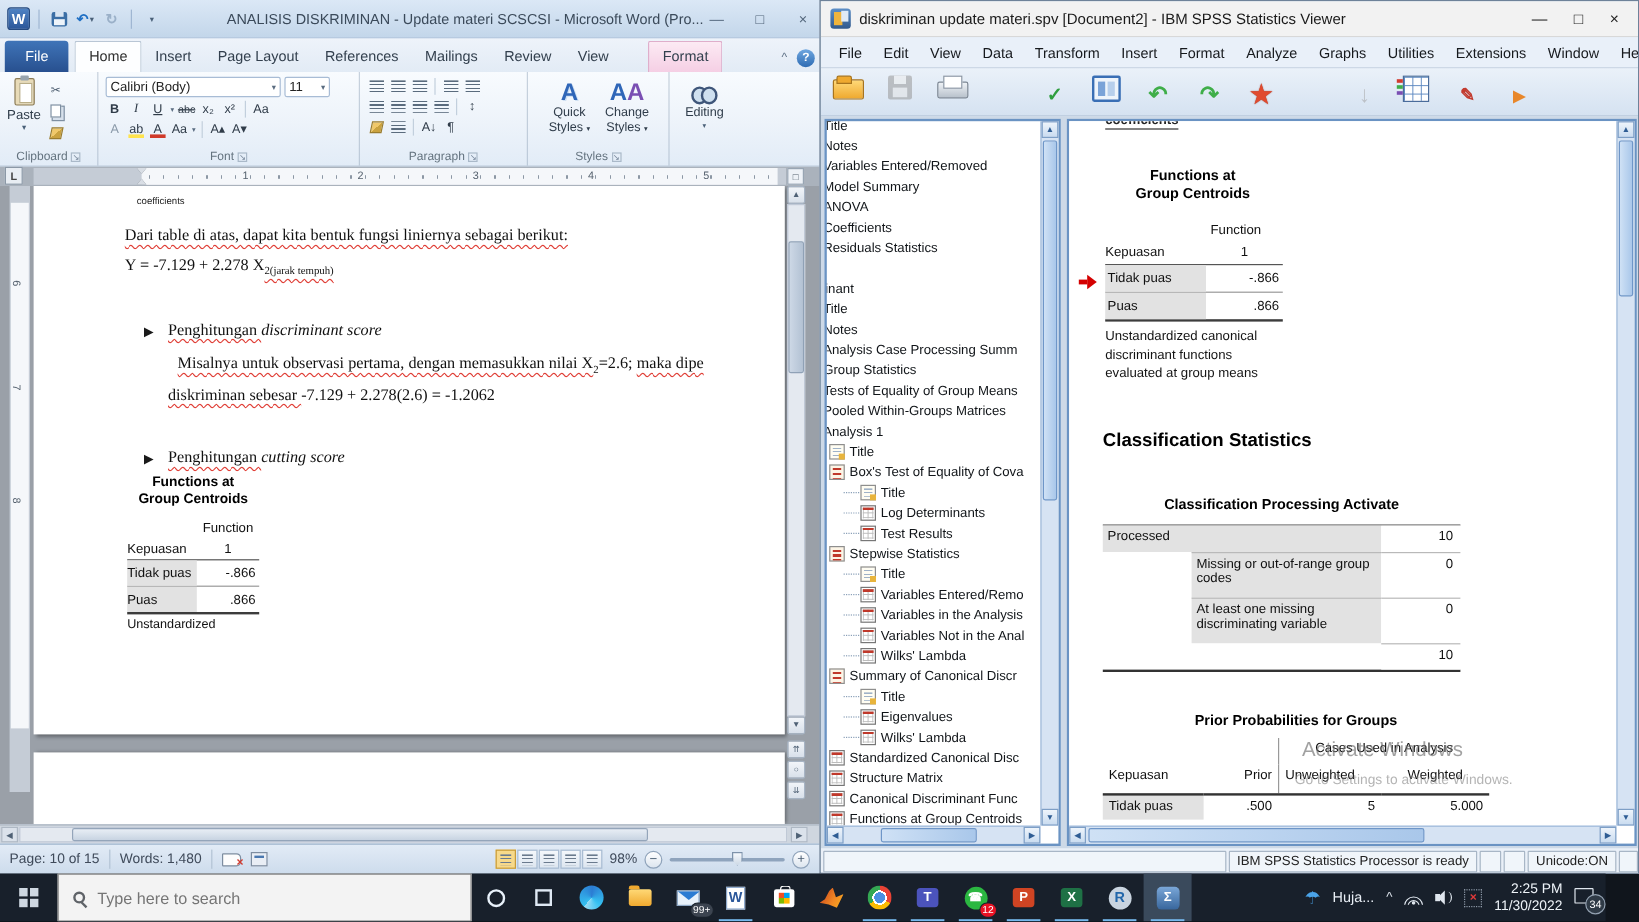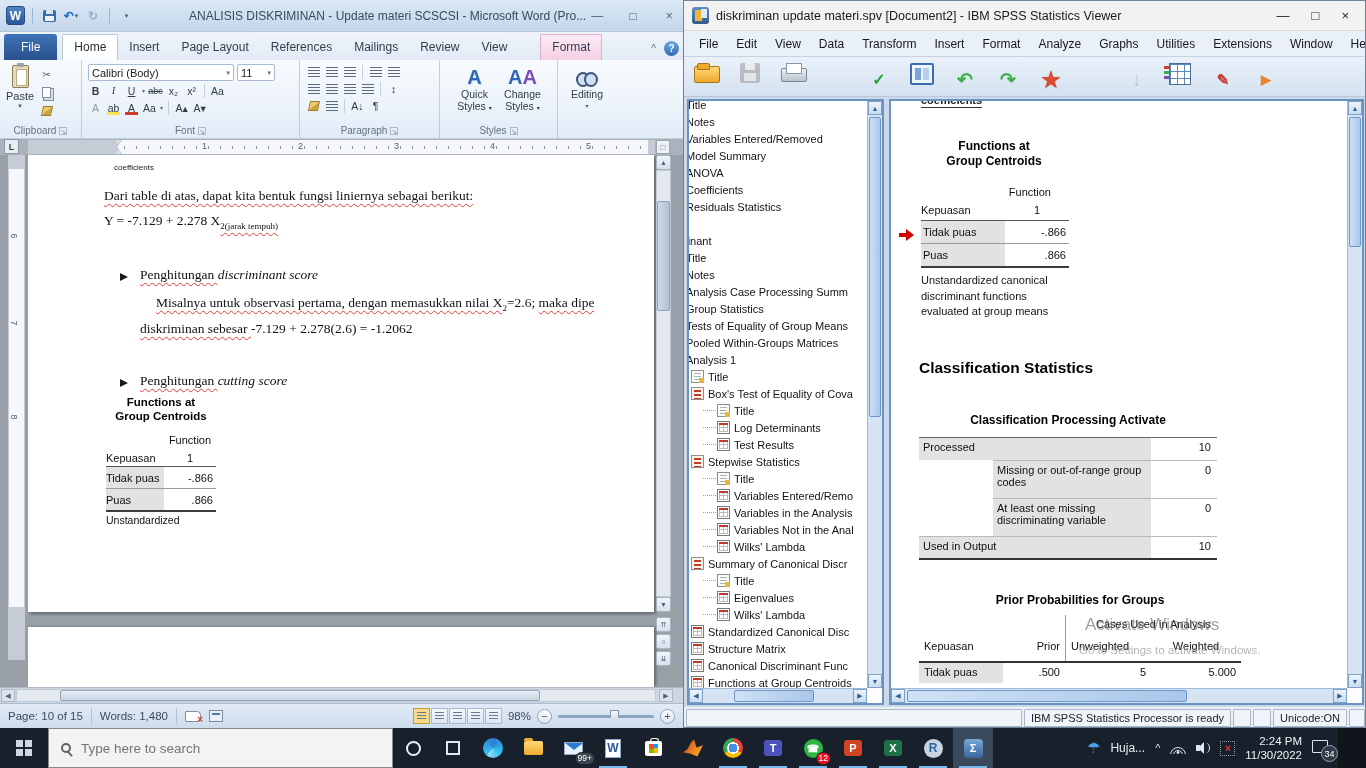--- a/index.html
+++ b/index.html
@@ -487,21 +487,21 @@
         <span class="num" style="top:163px">7</span>
         <span class="num" style="top:257px">8</span>
       </div>
 
       <div class="page">
         <span class="doctxt stray" style="left:86px;top:8px">coefficients</span>
         <span class="doctxt" style="left:76px;top:33px"><span class="sp">Dari table di atas, dapat kita bentuk fungsi liniernya sebagai berikut:</span></span>
         <span class="doctxt" style="left:76px;top:58px"><span>Y = -7.129 + 2.278 X</span><sub class="sp" style="font-size:9px">2(jarak  tempuh)</sub></span>
         <i class="bul" style="left:92px;top:118px"></i>
         <span class="doctxt" style="left:112px;top:112px"><span class="sp">Penghitungan </span><span class="it">discriminant score</span></span>
-        <span class="doctxt" style="left:128px;top:140px"><span class="sp">Misalnya untuk observasi pertama, dengan memasukkan nilai X</span><sub style="font-size:9px">2</sub><span>=2.6; </span><span class="sp">maka dipe</span></span>
+        <span class="doctxt" style="left:120px;top:140px"><span class="sp">Misalnya untuk observasi pertama, dengan memasukkan nilai X</span><sub style="font-size:9px">2</sub><span>=2.6; </span><span class="sp">maka dipe</span></span>
         <span class="doctxt" style="left:112px;top:166px"><span class="sp">diskriminan sebesar </span><span>-7.129 + 2.278(2.6) = -1.2062</span></span>
         <i class="bul" style="left:92px;top:224px"></i>
         <span class="doctxt" style="left:112px;top:218px"><span class="sp">Penghitungan </span><span class="it">cutting score</span></span>
 
         <div class="wpt" style="left:78px;top:240px;width:110px">
           <div class="tt">Functions at</div>
           <div class="tt">Group Centroids</div>
           <div class="pr" style="height:18px;margin-top:8px">
               <span class="pcl" style="width:58px"></span>
               <span class="pcc">Function</span>
@@ -949,21 +949,20 @@
 
           <div class="ptitle" style="left:28px;top:312px;width:298px">Classification Processing Activate</div>
 
           <div class="pt t2" style="left:28px;top:336px;width:298px">
             <div class="c g" style="grid-column:1/3;grid-row:1">Processed</div>
             <div class="c v" style="grid-column:3;grid-row:1">10</div>
             <div class="c g bt" style="grid-column:2;grid-row:2">Missing or out-of-range group codes</div>
             <div class="c v bt" style="grid-column:3;grid-row:2">0</div>
             <div class="c g bt" style="grid-column:2;grid-row:3">At least one missing discriminating variable</div>
             <div class="c v bt" style="grid-column:3;grid-row:3">0</div>
-            <div class="c g bt" style="grid-column:1/3;grid-row:4">Used in Output</div>
             <div class="c v bt" style="grid-column:3;grid-row:4">10</div>
           </div>
 
           <div class="ptitle" style="left:28px;top:492px;width:322px">Prior Probabilities for Groups</div>
 
           <div class="pt t3" style="left:28px;top:514px;width:322px">
             <div style="grid-column:1/3;grid-row:1"></div>
             <div class="c vline" style="grid-column:3/5;grid-row:1;text-align:center">Cases Used in Analysis</div>
             <div class="c" style="grid-column:1;grid-row:2">Kepuasan</div>
             <div class="c rt" style="grid-column:2;grid-row:2">Prior</div>
@@ -1109,21 +1108,21 @@
       <span class="wifi">
           <i class="a1"></i>
           <i class="a2"></i>
           <i class="a3"></i>
         </span>
       <span class="spk">
           <i class="wave"></i>
         </span>
       <span class="lang">×</span>
       <span class="clock">
-        <div>2:24 PM</div>
+        <div>2:25 PM</div>
         <div>11/30/2022</div>
       </span>
       <span class="ac">
         <i class="sq"></i>
         <i class="nb">34</i>
       </span>
     </span>
   </div>
 </div>
 

